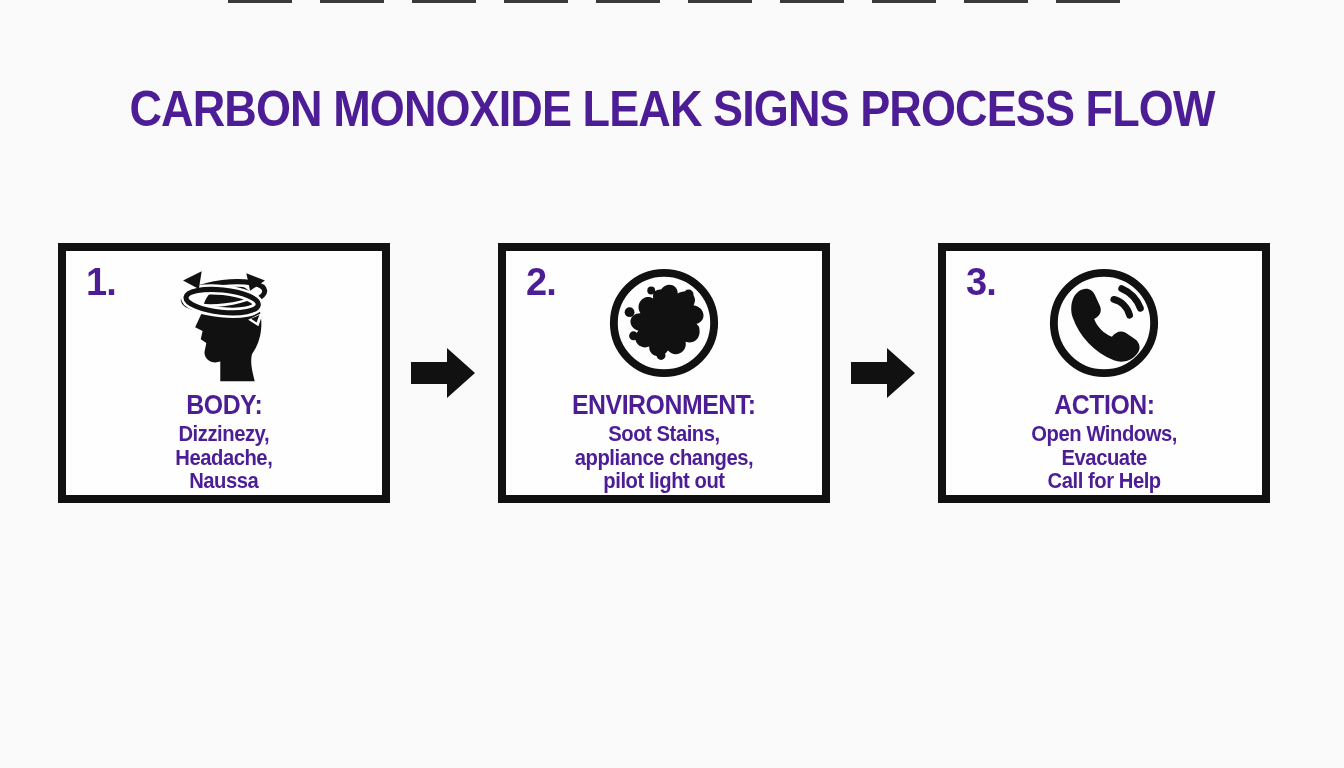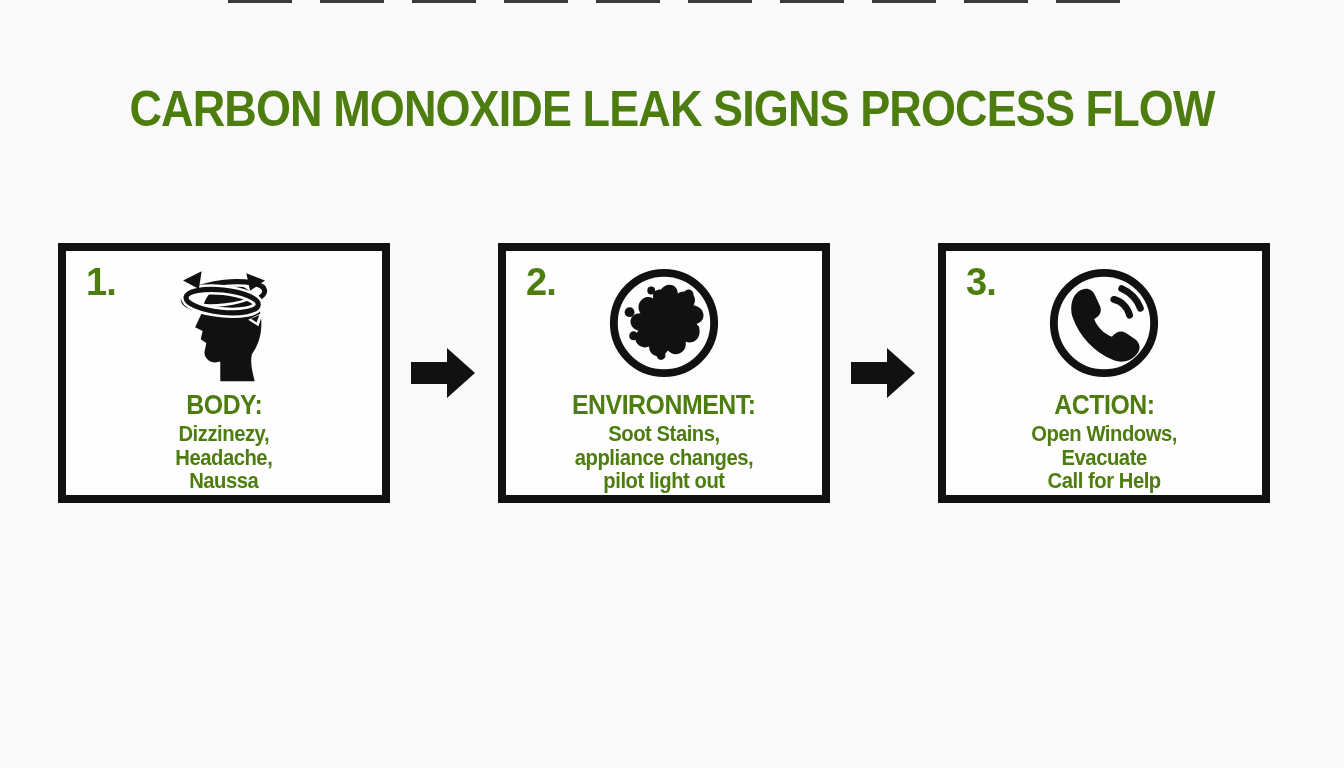--- a/index.html
+++ b/index.html
@@ -1,21 +1,21 @@
 <!DOCTYPE html>
 <html><head>
 <meta charset="utf-8">
 <style>
   html, body { margin: 0; padding: 0; }
   .canvas {
     position: relative;
     width: 1344px;
     height: 768px;
     background: #fafafa;
-    color: #4d7c0f;
+    color: #4c1d95;
     font-family: "Liberation Sans", sans-serif;
     overflow: hidden;
   }
   .top-artifact {
     position: absolute;
     top: 0; left: 228px;
     width: 905px; height: 3px;
     background: repeating-linear-gradient(90deg, rgba(25,25,25,.85) 0 64px, transparent 64px 92px);
   }
   .title {

